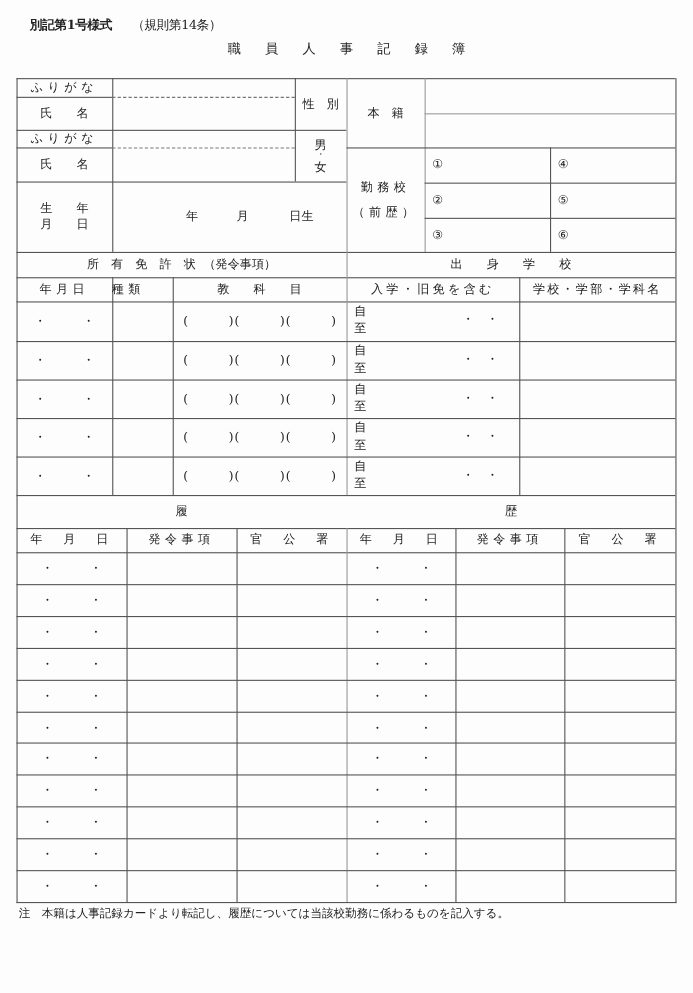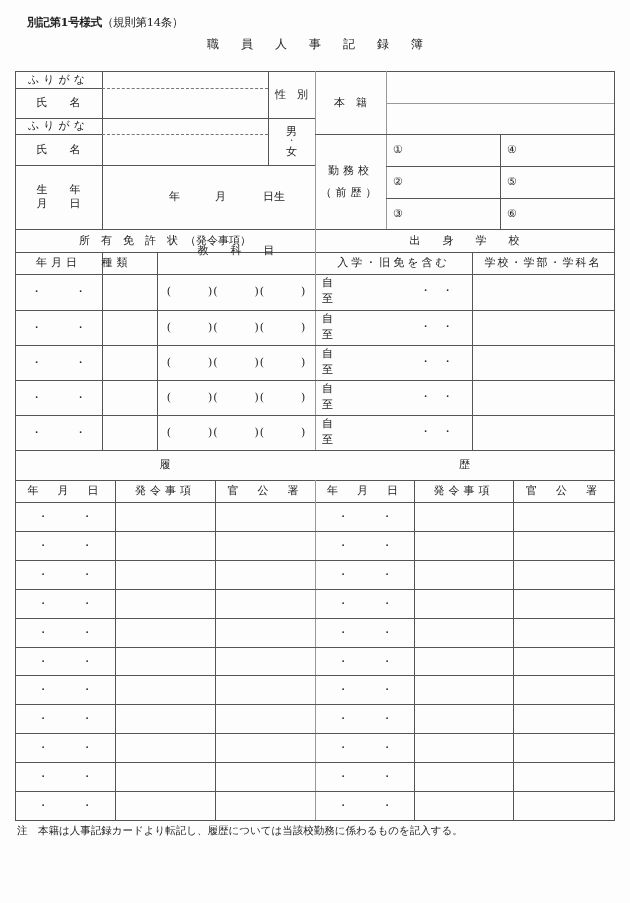--- a/index.html
+++ b/index.html
@@ -1,20 +1,20 @@
 <!DOCTYPE html>
 <html><head>
 <meta charset="utf-8">
 <style>
   html, body { margin:0; padding:0; background:#fdfdfd; }
   body { width:630px; height:903px; position:relative; overflow:hidden;
          font-family:"DejaVu Serif", "Liberation Serif", serif; color:#222; }
   .abs { position:absolute; }
   .form-label { left:27px; top:15px; font-size:11.5px; font-weight:bold; letter-spacing:-0.3px; white-space:nowrap; }
-  .form-label .paren { font-weight:normal; }
+  .form-label .paren { font-weight:normal;margin-left:18px; }
   .doc-title { left:0; width:630px; top:36px; text-align:center; font-size:12px; word-spacing:22px; letter-spacing:0; }
   .doc-title span { display:inline-block; margin:0 11px; }
 
   .line-h { position:absolute; height:0; border-top:1px solid #555; }
   .line-v { position:absolute; width:0; border-left:1px solid #555; }
   .dash { border-top:1px dashed #777; }
   .gray { border-color:#999; }
 
   .cell { position:absolute; display:flex; align-items:center; justify-content:center;
           font-size:11px; text-align:center; line-height:1.25; }
@@ -138,21 +138,21 @@
   </div>
 <div class="cell left-col" style="left:501px;top:198px;width:107px;height:31px;justify-content:center">
     <span>⑥</span>
   </div>
 
 <div class="cell" style="left:15px;top:229px;width:300px;height:23px">
   <span>所　有　免　許　状</span>&nbsp;&nbsp;<span>（発令事項）</span>
 </div>
 <div class="cell sp" style="left:15px;top:252px;width:87px;height:22px">年月日</div>
 <div class="cell sp" style="left:89px;top:252px;width:55px;height:22px">種類</div>
-<div class="cell" style="left:157px;top:240px;width:158px;height:22px">教　　科　　目</div>
+<div class="cell" style="left:157px;top:252px;width:158px;height:22px">教　　科　　目</div>
 
 <div class="cell" style="left:315px;top:229px;width:299px;height:23px">出　　身　　学　　校</div>
 <div class="cell sp" style="left:315px;top:252px;width:157px;height:22px;letter-spacing:3px">入学・旧免を含む</div>
 <div class="cell sp" style="left:472px;top:252px;width:142px;height:22px;letter-spacing:2px">学校・学部・学科名</div>
 
 <div id="license-rows">
     <div class="cell" style="left:15px;top:274px;width:87px;height:36px">
       <span>・　　　・</span>
     </div>
   <div class="cell" style="left:103px;top:274px;width:54px;height:36px"></div>

